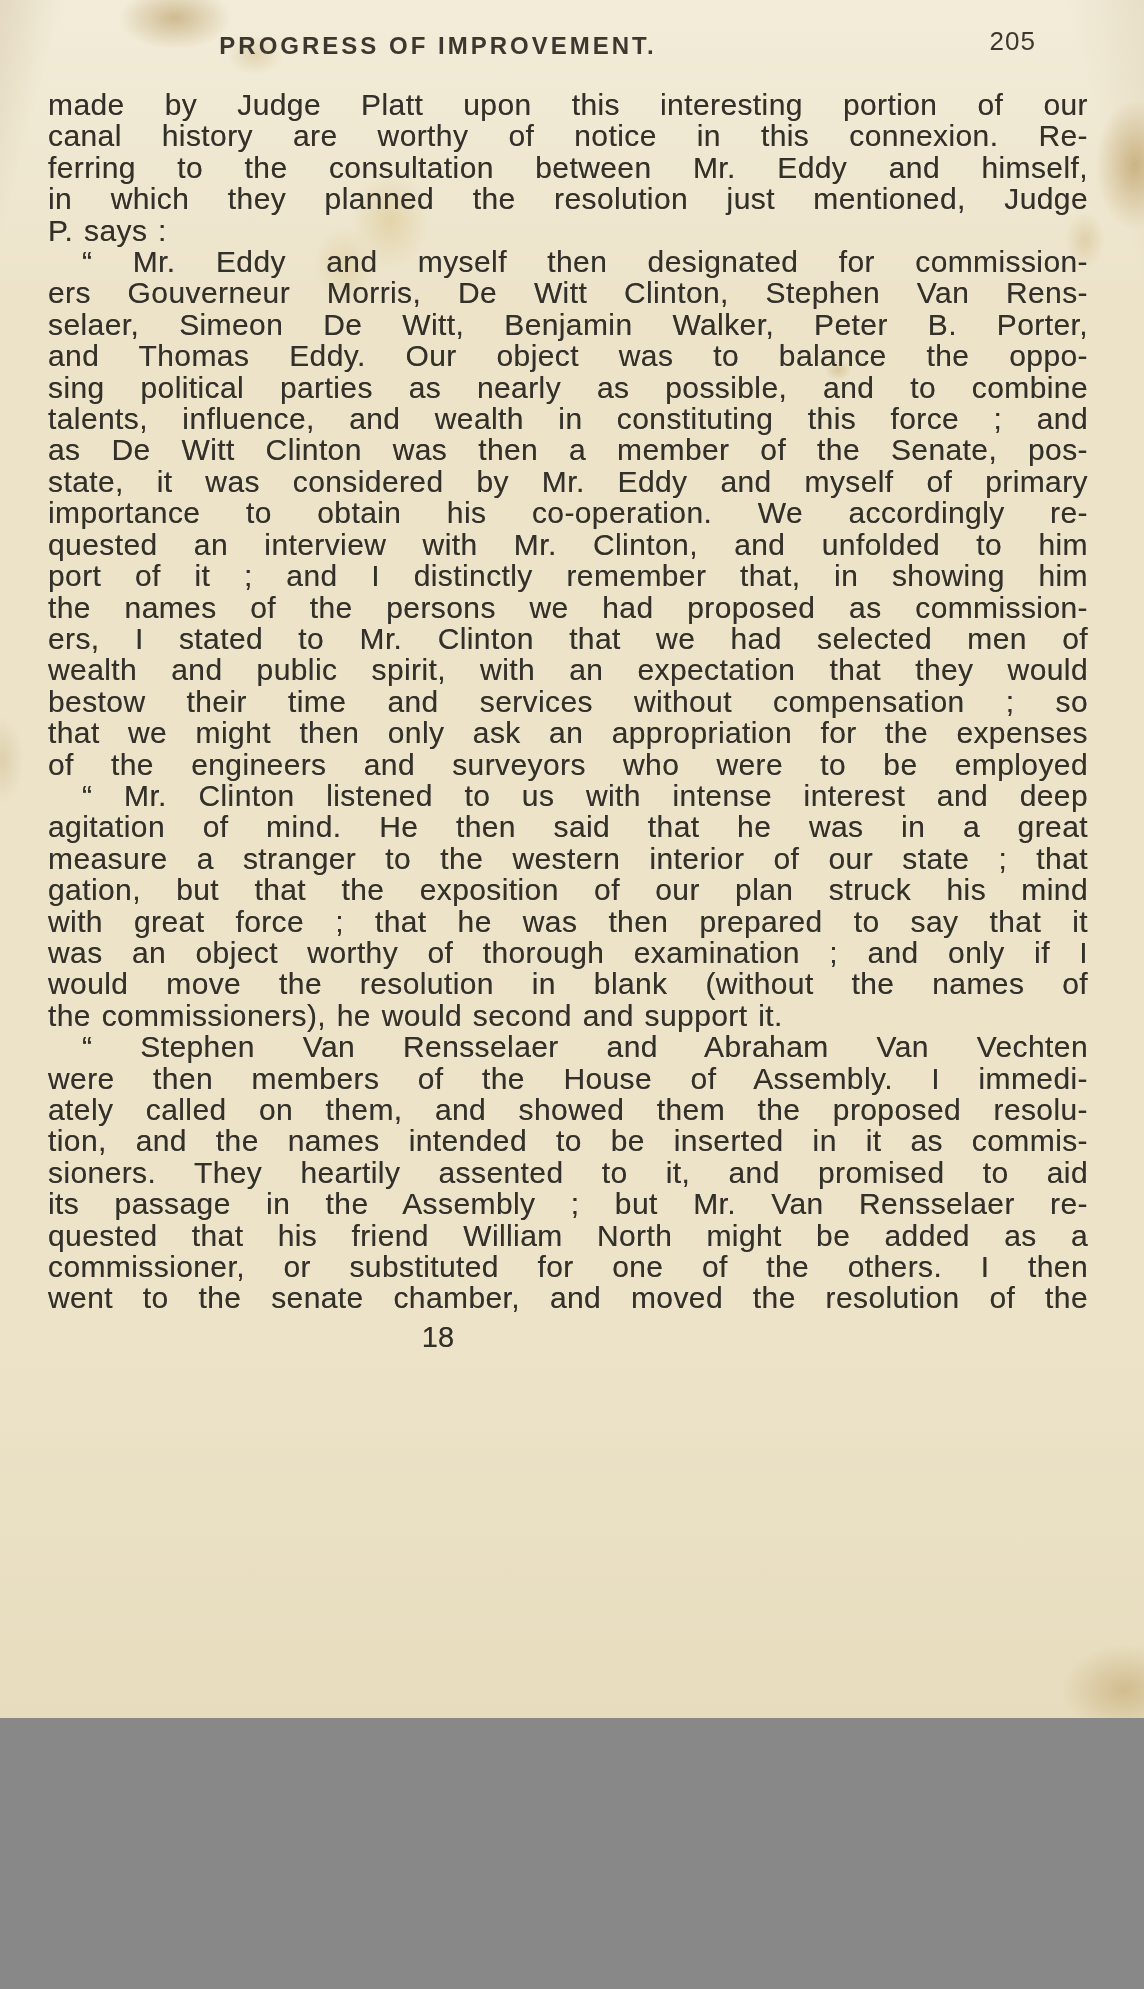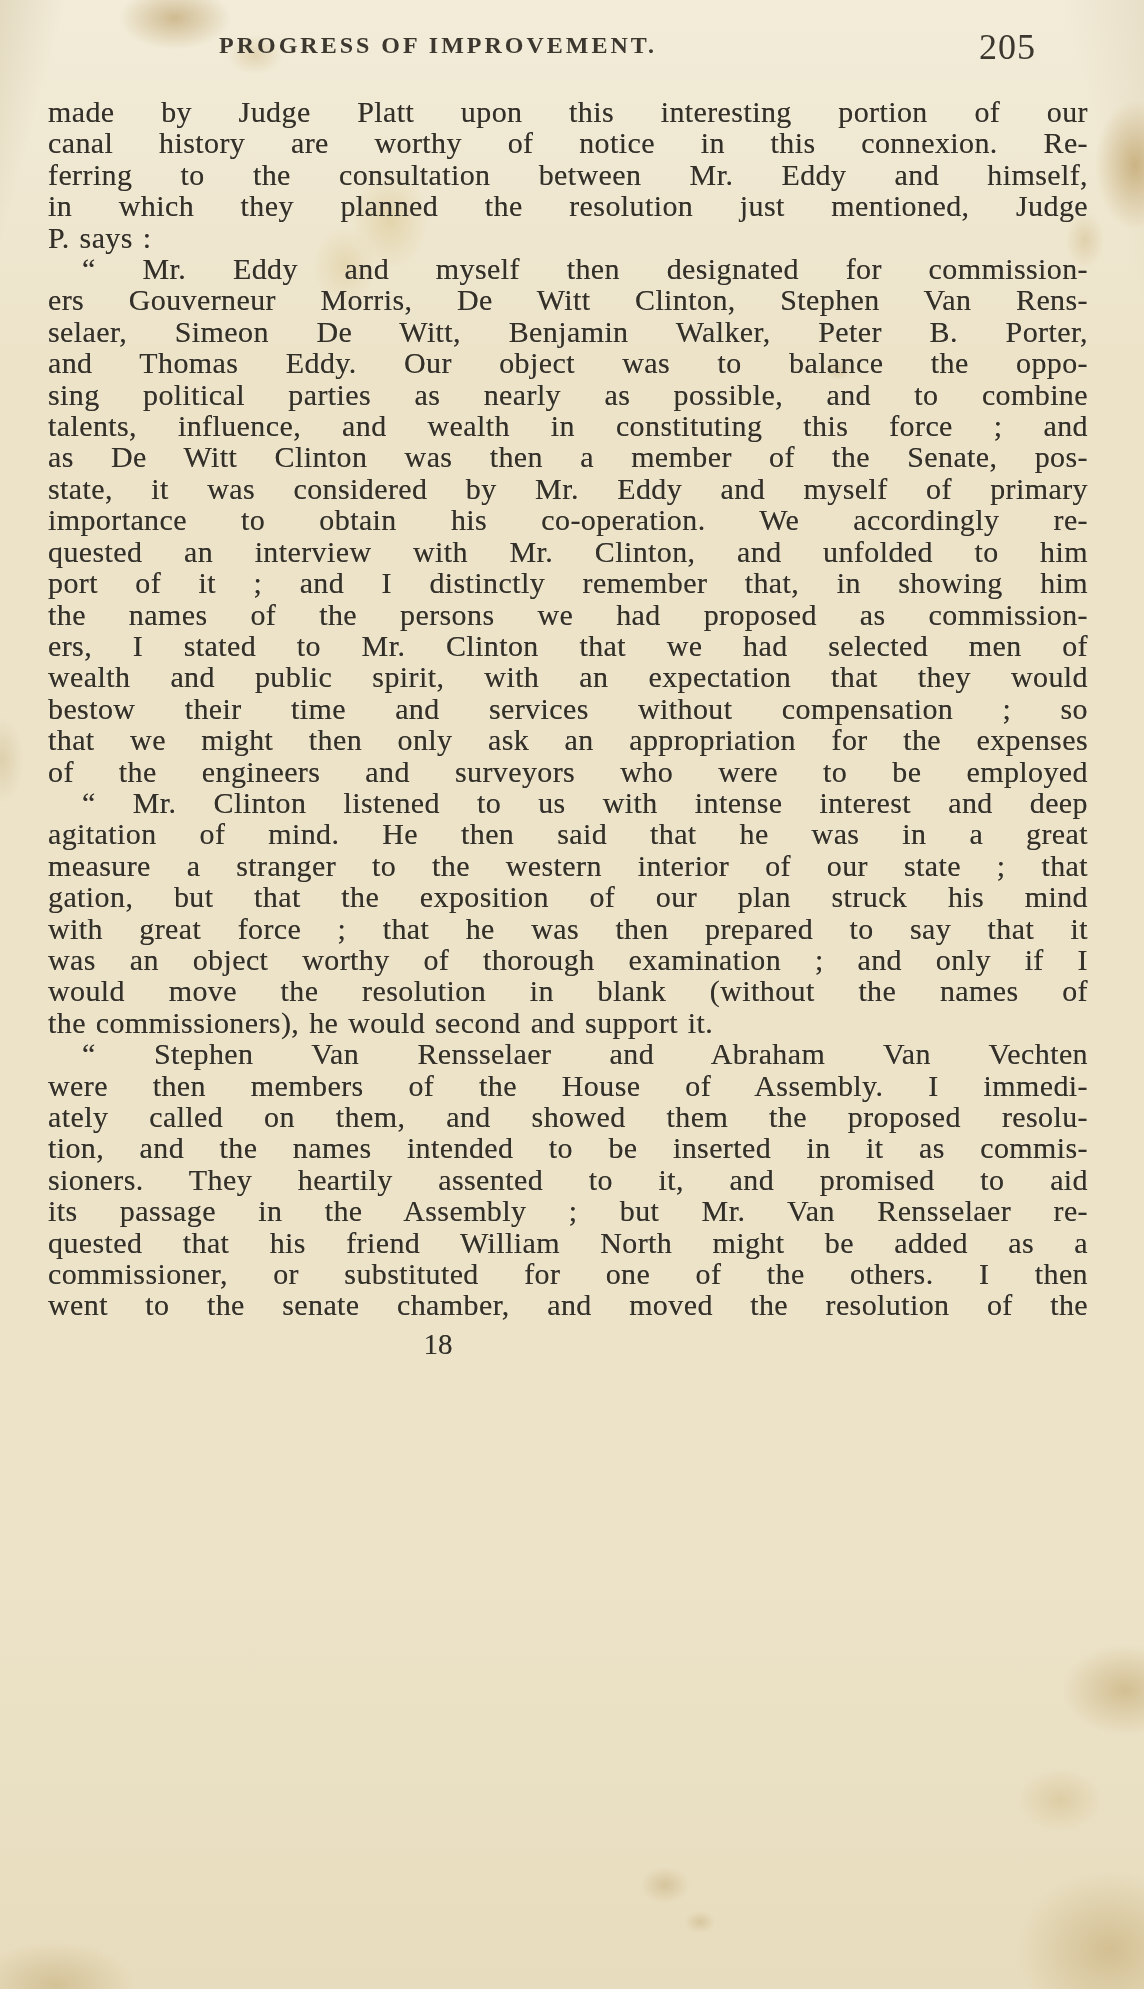--- a/index.html
+++ b/index.html
@@ -4,28 +4,28 @@
 <style>
   :root{
     --paper:#ece3c9;
     --paper-hi:#f2ecd9;
     --ink:#33302a;
     --ink-soft:#3c382f;
   }
   html,body{margin:0;padding:0;background:#888;}
   .page{
     position:relative;
-    width:1144px;height:1989px;
+    width:1144px;height:1718px;
     margin:0 auto;
     overflow:hidden;
     background:
       linear-gradient(105deg, rgba(160,130,80,.18) 0%, rgba(160,130,80,0) 4%),
       linear-gradient(255deg, rgba(160,130,80,.12) 0%, rgba(160,130,80,0) 5%),
       linear-gradient(180deg, var(--paper-hi) 0%, var(--paper) 18%, var(--paper) 78%, #e7dcbd 100%);
-    font-family:Liberation Serif, serif;
+    font-family:Liberation Sans, sans-serif;
     color:var(--ink);
   }
   .stains{
     position:absolute;inset:0;pointer-events:none;z-index:1;
     background-image:
       radial-gradient(ellipse 80px 45px at 175px 18px,  rgba(172,138,74,.50), rgba(172,138,74,0) 70%),
       radial-gradient(ellipse 40px 28px at 255px 55px,  rgba(190,160,95,.30), rgba(190,160,95,0) 70%),
       radial-gradient(ellipse 55px 70px at 390px 220px, rgba(205,178,105,.35), rgba(205,178,105,0) 70%),
       radial-gradient(ellipse 45px 55px at 345px 265px, rgba(205,178,105,.28), rgba(205,178,105,0) 70%),
       radial-gradient(ellipse 55px 90px at 1135px 165px,rgba(176,140,72,.55), rgba(176,140,72,0) 72%),
@@ -43,23 +43,23 @@
   .running-head{
     position:relative;height:44px;margin-top:4px;
     color:var(--ink-soft);
   }
   .head-title{
     position:absolute;left:0;width:75%;text-align:center;top:2px;
     font-weight:bold;font-size:24px;letter-spacing:3px;
   }
   .folio{
     position:absolute;right:52px;top:-4px;
-    font-size:36px;letter-spacing:1px;
+    font-size:26px;letter-spacing:1px;
   }
-  .text-block{margin-top:22px;}
+  .text-block{margin-top:15px;}
   p.para{margin:0;padding:0;}
   .line{
     display:block;
     font-size:30px;
     line-height:31.4px;
     letter-spacing:0.4px;
     word-spacing:2px;
     text-align:justify;
     text-align-last:justify;
     white-space:normal;

